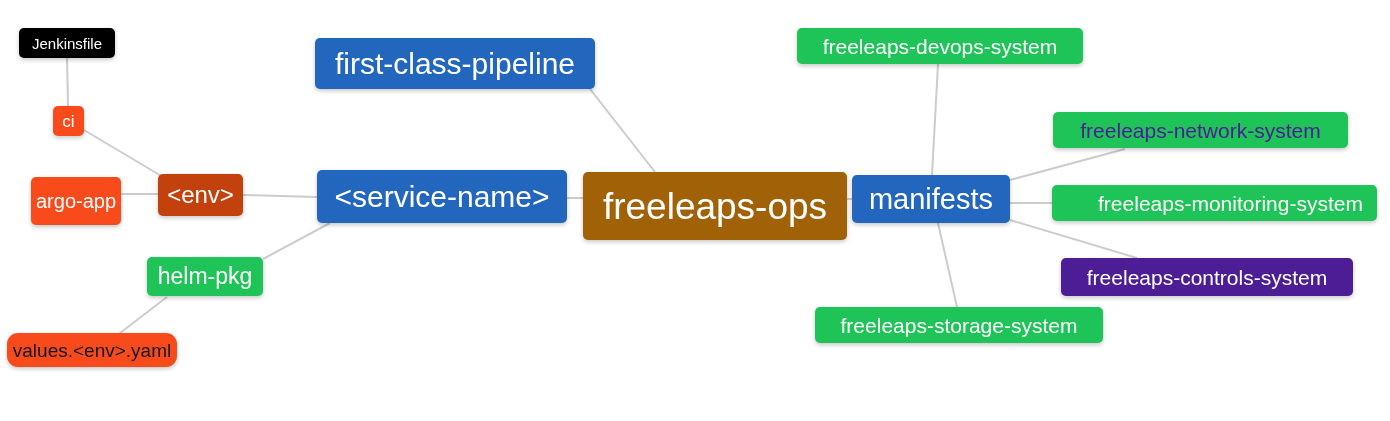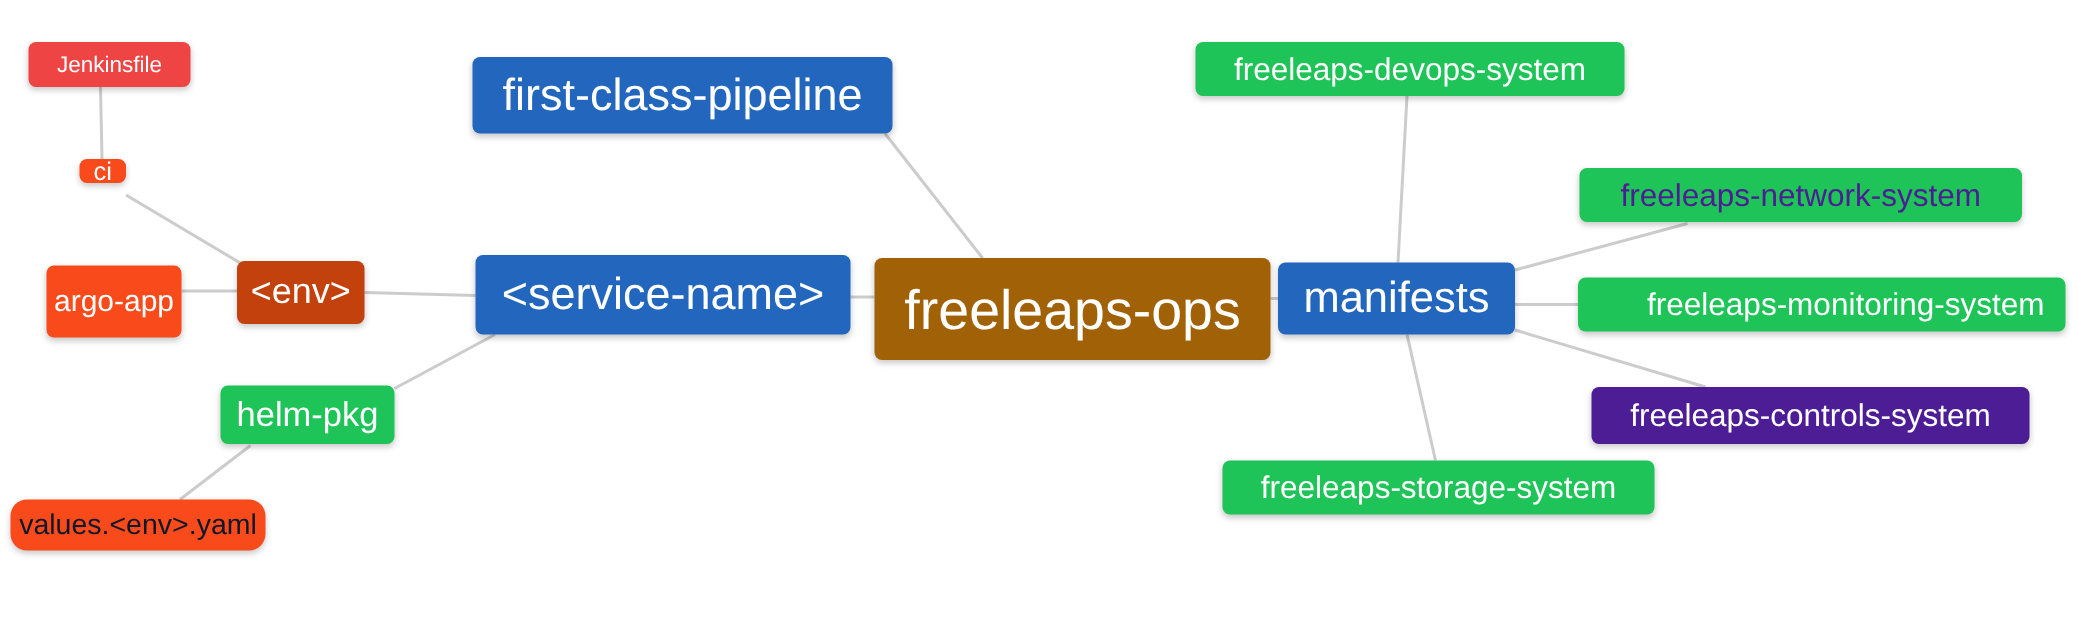--- a/index.html
+++ b/index.html
@@ -56,22 +56,22 @@
       <line x1="590" y1="89" x2="655" y2="172" stroke="#cccccc" stroke-width="2"></line>
       <line x1="567" y1="198" x2="583" y2="198" stroke="#cccccc" stroke-width="2"></line>
       <line x1="847" y1="199" x2="852" y2="199" stroke="#cccccc" stroke-width="2"></line>
       <line x1="932" y1="175" x2="938" y2="64" stroke="#cccccc" stroke-width="2"></line>
       <line x1="1010" y1="180" x2="1125" y2="149" stroke="#cccccc" stroke-width="2"></line>
       <line x1="1010" y1="203" x2="1052" y2="203" stroke="#cccccc" stroke-width="2"></line>
       <line x1="1010" y1="220" x2="1137" y2="258" stroke="#cccccc" stroke-width="2"></line>
       <line x1="938" y1="223" x2="957" y2="307" stroke="#cccccc" stroke-width="2"></line>
     </svg>
   <div id="node-layer">
-      <div class="node" style="left: 19px; top: 28px; width: 108px; height: 30px; font-size: 15px; background: #ef4444; color: rgb(255, 255, 255);">Jenkinsfile</div>
-      <div class="node" style="left: 53px; top: 106px; width: 31px; height: 16px; font-size: 17px; background: rgb(248, 74, 27); color: rgb(255, 255, 255);">ci</div>
+      <div class="node" style="left: 19px; top: 28px; width: 96px; height: 30px; font-size: 15px; background: #000000; color: rgb(255, 255, 255);">Jenkinsfile</div>
+      <div class="node" style="left: 53px; top: 106px; width: 31px; height: 30px; font-size: 17px; background: rgb(248, 74, 27); color: rgb(255, 255, 255);">ci</div>
       <div class="node" style="left: 31px; top: 177px; width: 90px; height: 48px; font-size: 20px; background: rgb(248, 74, 27); color: rgb(255, 255, 255);">argo-app</div>
       <div class="node" style="left: 158px; top: 174px; width: 85px; height: 42px; font-size: 24px; background: #c2410c; color: rgb(255, 255, 255);">&lt;env&gt;</div>
       <div class="node" style="left: 147px; top: 257px; width: 116px; height: 39px; font-size: 23px; background: rgb(30, 196, 87); color: rgb(255, 255, 255);">helm-pkg</div>
       <div class="node" style="left: 7px; top: 333px; width: 170px; height: 34px; font-size: 19px; background: rgb(248, 74, 27); color: #0f172a; border-radius: 11px;">values.&lt;env&gt;.yaml</div>
       <div class="node" style="left: 315px; top: 38px; width: 280px; height: 51px; font-size: 30px; background: rgb(34, 102, 190); color: rgb(255, 255, 255);">first-class-pipeline</div>
       <div class="node" style="left: 317px; top: 170px; width: 250px; height: 53px; font-size: 30px; background: rgb(34, 102, 190); color: rgb(255, 255, 255);">&lt;service-name&gt;</div>
       <div class="node" style="left: 583px; top: 172px; width: 264px; height: 68px; font-size: 37px; background: #a16207; color: rgb(255, 255, 255);">freeleaps-ops</div>
       <div class="node" style="left: 852px; top: 175px; width: 158px; height: 48px; font-size: 29px; background: rgb(34, 102, 190); color: rgb(255, 255, 255);">manifests</div>
       <div class="node" style="left: 797px; top: 28px; width: 286px; height: 36px; font-size: 21px; background: rgb(30, 196, 87); color: rgb(255, 255, 255);">freeleaps-devops-system</div>
       <div class="node" style="left: 1053px; top: 112px; width: 295px; height: 36px; font-size: 21px; background: rgb(30, 196, 87); color: #4c1d95;">freeleaps-network-system</div>

